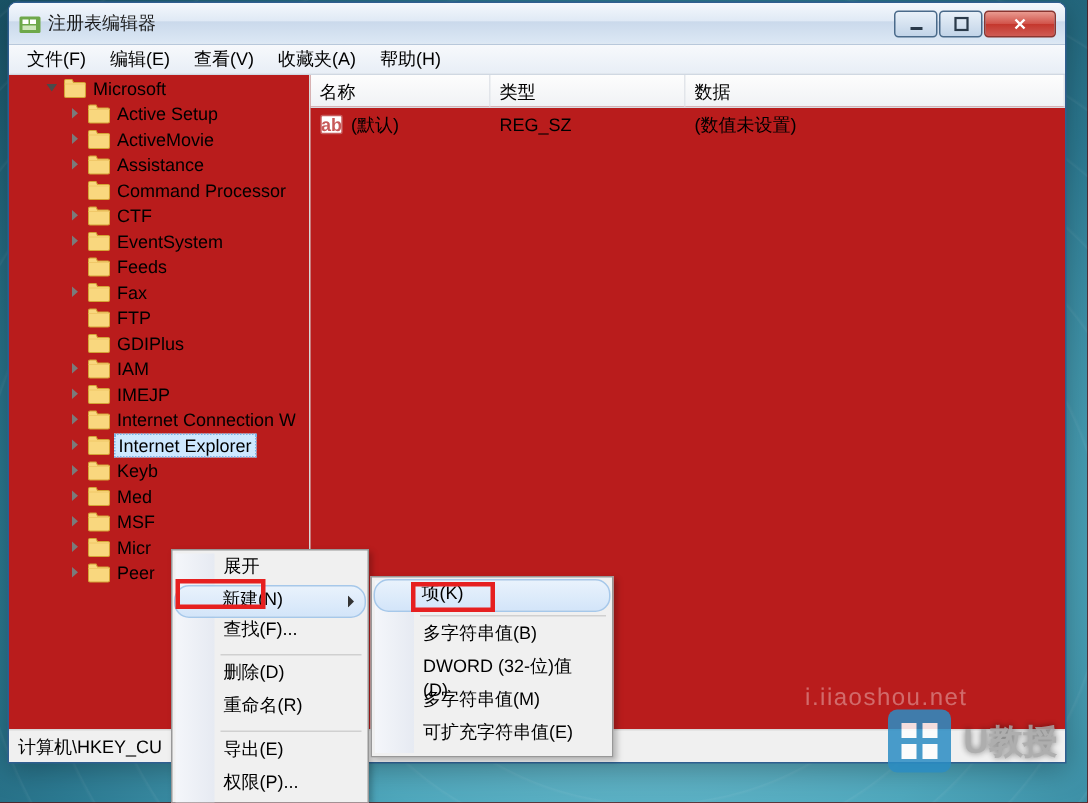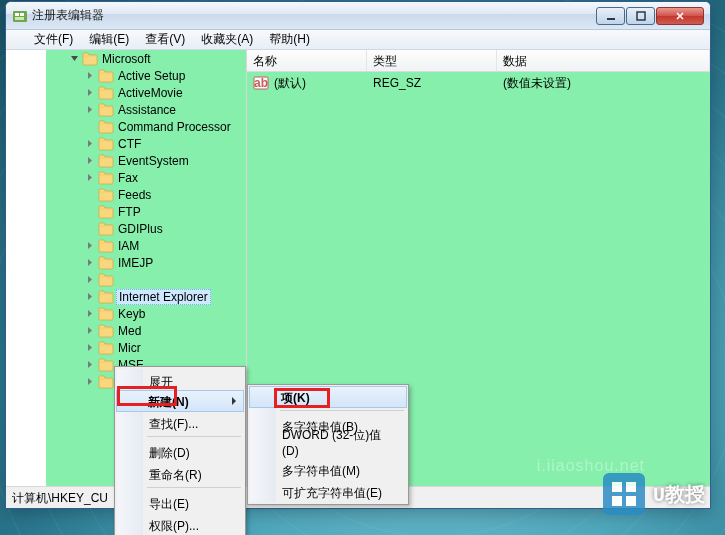--- a/index.html
+++ b/index.html
@@ -11,24 +11,24 @@
 
 .titlebar { height: 28px; background: linear-gradient(to bottom, #f4f8fc 0%, #dfe9f5 45%, #cad9eb 46%, #dce8f5 100%); border-bottom: 1px solid #b8c8db; display: flex; align-items: center; padding: 0 6px; border-radius: 5px 5px 0 0; }
 .titlebar-icon { width: 16px; height: 16px; margin-right: 4px; }
 .titlebar-icon svg { width: 16px; height: 16px; }
 .titlebar-title { flex: 1; color: #1a1a1a; }
 .win-controls { display: flex; gap: 1px; }
 .win-btn { width: 29px; height: 18px; border: 1px solid #4a6a8a; border-radius: 3px; background: linear-gradient(#e8f0f8, #c2d4e8); display: flex; align-items: center; justify-content: center; cursor: default; }
 .win-btn.close { width: 48px; background: linear-gradient(#e99a90, #d1534a 49%, #c4362c 50%, #cf5b54); border-color: #8a3530; }
 .win-btn svg { width: 10px; height: 10px; }
 
-.menubar { height: 20px; background: linear-gradient(#f7f9fc, #e8eef6); border-bottom: 1px solid #d0d8e2; display: flex; align-items: center; padding: 0 20px; }
+.menubar { height: 20px; background: linear-gradient(#f7f9fc, #e8eef6); border-bottom: 1px solid #d0d8e2; display: flex; align-items: center; padding: 0 4px; }
 .menubar-item { padding: 2px 8px; cursor: default; }
 
-.client { flex: 1; display: flex; background: #86efac; min-height: 0; margin-left: 40px; }
+.client { flex: 1; display: flex; background: #b91c1c; min-height: 0; }
 .tree-pane { width: 201px; border-right: 1px solid #d8d8d8; overflow: hidden; position: relative; }
 .tree-scroll { position: absolute; inset: 0; overflow-y: auto; overflow-x: hidden; }
 .tree-scroll::-webkit-scrollbar { width: 17px; }
 .tree-scroll::-webkit-scrollbar-track { background: #f0f0f0; border-left: 1px solid #dedede; }
 .tree-scroll::-webkit-scrollbar-thumb { background: linear-gradient(to right, #e8eef6, #c6d4e8); border: 1px solid #a8b8ce; border-radius: 2px; }
 .tree-scroll::-webkit-scrollbar-button { height: 17px; background: #e8eef6; border: 1px solid #c6d4e8; }
 
 .tree-node { display: flex; align-items: center; height: 17px; padding-left: 6px; cursor: default; white-space: nowrap; }
 .tree-node.depth1 { padding-left: 22px; }
 .tree-node.depth2 { padding-left: 38px; }
@@ -54,34 +54,34 @@
 .list-cell.c3 { flex: 1; }
 .value-icon { width: 17px; height: 16px; }
 .value-icon svg { width: 16px; height: 16px; }
 
 .statusbar { height: 22px; background: #f0f0f0; border-top: 1px solid #d8d8d8; padding: 3px 6px; }
 
 .ctx-menu { position: absolute; background: #f0f0f0; border: 1px solid #989898; box-shadow: 2px 2px 4px rgba(0,0,0,0.25); padding: 2px; z-index: 100; }
 .ctx-menu.main { left: 114px; top: 366px; width: 132px; }
 .ctx-menu.sub { left: 247px; top: 384px; width: 162px; }
 .ctx-gutter { position: absolute; left: 2px; top: 2px; bottom: 2px; width: 26px; background: linear-gradient(to right, #f4f6fa, #e6eaf2); }
-.ctx-item { position: relative; display: flex; align-items: flex-end; height: 22px; padding-left: 32px; padding-right: 20px; cursor: default; }
-.ctx-item.highlighted { background: linear-gradient(#e9f2fc, #d3e5f9); border: 1px solid #a6c8ea; border-radius: 0; margin: -1px; padding-left: 31px; padding-right: 24px; font-weight: bold; }
+.ctx-item { position: relative; display: flex; align-items: flex-start; height: 22px; padding-left: 32px; padding-right: 20px; cursor: default; }
+.ctx-item.highlighted { background: linear-gradient(#e9f2fc, #d3e5f9); border: 1px solid #a6c8ea; border-radius: 10px; margin: -1px; padding-left: 31px; padding-right: 24px; }
 .ctx-sep { height: 1px; background: #d0d0d0; margin: 3px 2px 3px 30px; position: relative; }
 .ctx-arrow { position: absolute; right: 6px; top: 50%; transform: translateY(-50%); width: 6px; height: 8px; }
 .ctx-arrow svg { width: 6px; height: 8px; display: block; }
 
 .redbox { position: absolute; border: 3px solid #e62020; pointer-events: none; z-index: 200; }
 .redbox.r1 { left: 117px; top: 386px; width: 60px; height: 20px; }
 .redbox.r2 { left: 274px; top: 388px; width: 56px; height: 20px; }
 
 .watermark { position: absolute; right: 20px; bottom: 20px; z-index: 50; display: flex; align-items: center; gap: 8px; opacity: 0.85; }
 .wm-badge { width: 42px; height: 42px; background: #2b8dc4; border-radius: 6px; display: flex; align-items: center; justify-content: center; }
 .wm-badge svg { width: 28px; height: 28px; }
-.wm-text { color: #ffffff; font-size: 20px; font-weight: bold; text-shadow: 0 0 4px rgba(0,0,0,0.6); font-family: Liberation Mono, monospace; }
+.wm-text { color: #a3a3a3; font-size: 23px; font-weight: bold; text-shadow: 0 0 4px rgba(0,0,0,0.6); font-family: Liberation Sans, sans-serif; }
 .wm-url { position: absolute; right: 80px; bottom: 60px; color: rgba(255,255,255,0.35); font-size: 16px; z-index: 45; letter-spacing: 1px; }
 </style>
 </head>
 <body>
 
 <div class="desktop-bg"></div>
 
 <div class="window">
   <div class="titlebar">
     <span class="titlebar-icon">
@@ -211,20 +211,30 @@
             </span>
             <span class="folder-icon">
               <svg viewBox="0 0 16 14">
                 <path d="M1 3 L1 12 Q1 13 2 13 L14 13 Q15 13 15 12 L15 4 Q15 3 14 3 L7 3 L6 1 L2 1 Q1 1 1 2 Z" fill="#f9d77e" stroke="#d4a336" stroke-width="0.7"></path>
                 <path d="M1 4 L15 4" stroke="#eec565" stroke-width="0.6"></path>
               </svg>
             </span>
             <span class="tree-label">EventSystem</span>
           </div>
           <div class="tree-node depth2">
+            <span class="tree-expander blank"></span>
+            <span class="folder-icon">
+              <svg viewBox="0 0 16 14">
+                <path d="M1 3 L1 12 Q1 13 2 13 L14 13 Q15 13 15 12 L15 4 Q15 3 14 3 L7 3 L6 1 L2 1 Q1 1 1 2 Z" fill="#f9d77e" stroke="#d4a336" stroke-width="0.7"></path>
+                <path d="M1 4 L15 4" stroke="#eec565" stroke-width="0.6"></path>
+              </svg>
+            </span>
+            <span class="tree-label">Feeds</span>
+          </div>
+          <div class="tree-node depth2">
             <span class="tree-expander">
               <svg viewBox="0 0 9 9">
                 <path d="M2 1 L6 4.5 L2 8 Z" fill="#7a7a7a"></path>
               </svg>
             </span>
             <span class="folder-icon">
               <svg viewBox="0 0 16 14">
                 <path d="M1 3 L1 12 Q1 13 2 13 L14 13 Q15 13 15 12 L15 4 Q15 3 14 3 L7 3 L6 1 L2 1 Q1 1 1 2 Z" fill="#f9d77e" stroke="#d4a336" stroke-width="0.7"></path>
                 <path d="M1 4 L15 4" stroke="#eec565" stroke-width="0.6"></path>
               </svg>
@@ -232,40 +242,30 @@
             <span class="tree-label">Fax</span>
           </div>
           <div class="tree-node depth2">
             <span class="tree-expander blank"></span>
             <span class="folder-icon">
               <svg viewBox="0 0 16 14">
                 <path d="M1 3 L1 12 Q1 13 2 13 L14 13 Q15 13 15 12 L15 4 Q15 3 14 3 L7 3 L6 1 L2 1 Q1 1 1 2 Z" fill="#f9d77e" stroke="#d4a336" stroke-width="0.7"></path>
                 <path d="M1 4 L15 4" stroke="#eec565" stroke-width="0.6"></path>
               </svg>
             </span>
-            <span class="tree-label">Feeds</span>
+            <span class="tree-label">FTP</span>
           </div>
           <div class="tree-node depth2">
             <span class="tree-expander blank"></span>
             <span class="folder-icon">
               <svg viewBox="0 0 16 14">
                 <path d="M1 3 L1 12 Q1 13 2 13 L14 13 Q15 13 15 12 L15 4 Q15 3 14 3 L7 3 L6 1 L2 1 Q1 1 1 2 Z" fill="#f9d77e" stroke="#d4a336" stroke-width="0.7"></path>
                 <path d="M1 4 L15 4" stroke="#eec565" stroke-width="0.6"></path>
               </svg>
             </span>
-            <span class="tree-label">FTP</span>
-          </div>
-          <div class="tree-node depth2">
-            <span class="tree-expander blank"></span>
-            <span class="folder-icon">
-              <svg viewBox="0 0 16 14">
-                <path d="M1 3 L1 12 Q1 13 2 13 L14 13 Q15 13 15 12 L15 4 Q15 3 14 3 L7 3 L6 1 L2 1 Q1 1 1 2 Z" fill="#f9d77e" stroke="#d4a336" stroke-width="0.7"></path>
-                <path d="M1 4 L15 4" stroke="#eec565" stroke-width="0.6"></path>
-              </svg>
-            </span>
             <span class="tree-label">GDIPlus</span>
           </div>
           <div class="tree-node depth2">
             <span class="tree-expander">
               <svg viewBox="0 0 9 9">
                 <path d="M2 1 L6 4.5 L2 8 Z" fill="#7a7a7a"></path>
               </svg>
             </span>
             <span class="folder-icon">
               <svg viewBox="0 0 16 14">
@@ -294,20 +294,21 @@
               <svg viewBox="0 0 9 9">
                 <path d="M2 1 L6 4.5 L2 8 Z" fill="#7a7a7a"></path>
               </svg>
             </span>
             <span class="folder-icon">
               <svg viewBox="0 0 16 14">
                 <path d="M1 3 L1 12 Q1 13 2 13 L14 13 Q15 13 15 12 L15 4 Q15 3 14 3 L7 3 L6 1 L2 1 Q1 1 1 2 Z" fill="#f9d77e" stroke="#d4a336" stroke-width="0.7"></path>
                 <path d="M1 4 L15 4" stroke="#eec565" stroke-width="0.6"></path>
               </svg>
             </span>
+            <span class="tree-label">Internet Connection W</span>
           </div>
           <div class="tree-node depth2 selected">
             <span class="tree-expander">
               <svg viewBox="0 0 9 9">
                 <path d="M2 1 L6 4.5 L2 8 Z" fill="#7a7a7a"></path>
               </svg>
             </span>
             <span class="folder-icon">
               <svg viewBox="0 0 16 14">
                 <path d="M1 3 L1 12 Q1 13 2 13 L14 13 Q15 13 15 12 L15 4 Q15 3 14 3 L7 3 L6 1 L2 1 Q1 1 1 2 Z" fill="#f9d77e" stroke="#d4a336" stroke-width="0.7"></path>
@@ -349,35 +350,35 @@
               <svg viewBox="0 0 9 9">
                 <path d="M2 1 L6 4.5 L2 8 Z" fill="#7a7a7a"></path>
               </svg>
             </span>
             <span class="folder-icon">
               <svg viewBox="0 0 16 14">
                 <path d="M1 3 L1 12 Q1 13 2 13 L14 13 Q15 13 15 12 L15 4 Q15 3 14 3 L7 3 L6 1 L2 1 Q1 1 1 2 Z" fill="#f9d77e" stroke="#d4a336" stroke-width="0.7"></path>
                 <path d="M1 4 L15 4" stroke="#eec565" stroke-width="0.6"></path>
               </svg>
             </span>
+            <span class="tree-label">MSF</span>
+          </div>
+          <div class="tree-node depth2">
+            <span class="tree-expander">
+              <svg viewBox="0 0 9 9">
+                <path d="M2 1 L6 4.5 L2 8 Z" fill="#7a7a7a"></path>
+              </svg>
+            </span>
+            <span class="folder-icon">
+              <svg viewBox="0 0 16 14">
+                <path d="M1 3 L1 12 Q1 13 2 13 L14 13 Q15 13 15 12 L15 4 Q15 3 14 3 L7 3 L6 1 L2 1 Q1 1 1 2 Z" fill="#f9d77e" stroke="#d4a336" stroke-width="0.7"></path>
+                <path d="M1 4 L15 4" stroke="#eec565" stroke-width="0.6"></path>
+              </svg>
+            </span>
             <span class="tree-label">Micr</span>
-          </div>
-          <div class="tree-node depth2">
-            <span class="tree-expander">
-              <svg viewBox="0 0 9 9">
-                <path d="M2 1 L6 4.5 L2 8 Z" fill="#7a7a7a"></path>
-              </svg>
-            </span>
-            <span class="folder-icon">
-              <svg viewBox="0 0 16 14">
-                <path d="M1 3 L1 12 Q1 13 2 13 L14 13 Q15 13 15 12 L15 4 Q15 3 14 3 L7 3 L6 1 L2 1 Q1 1 1 2 Z" fill="#f9d77e" stroke="#d4a336" stroke-width="0.7"></path>
-                <path d="M1 4 L15 4" stroke="#eec565" stroke-width="0.6"></path>
-              </svg>
-            </span>
-            <span class="tree-label">MSF</span>
           </div>
           <div class="tree-node depth2">
             <span class="tree-expander">
               <svg viewBox="0 0 9 9">
                 <path d="M2 1 L6 4.5 L2 8 Z" fill="#7a7a7a"></path>
               </svg>
             </span>
             <span class="folder-icon">
               <svg viewBox="0 0 16 14">
                 <path d="M1 3 L1 12 Q1 13 2 13 L14 13 Q15 13 15 12 L15 4 Q15 3 14 3 L7 3 L6 1 L2 1 Q1 1 1 2 Z" fill="#f9d77e" stroke="#d4a336" stroke-width="0.7"></path>

